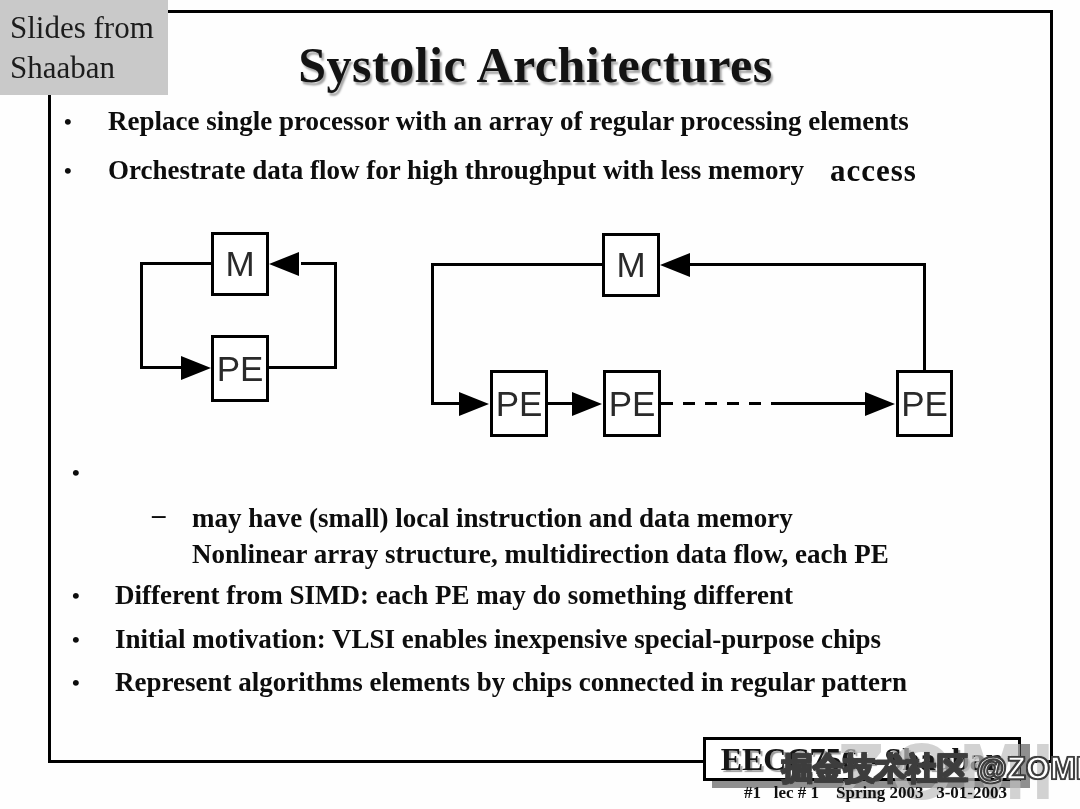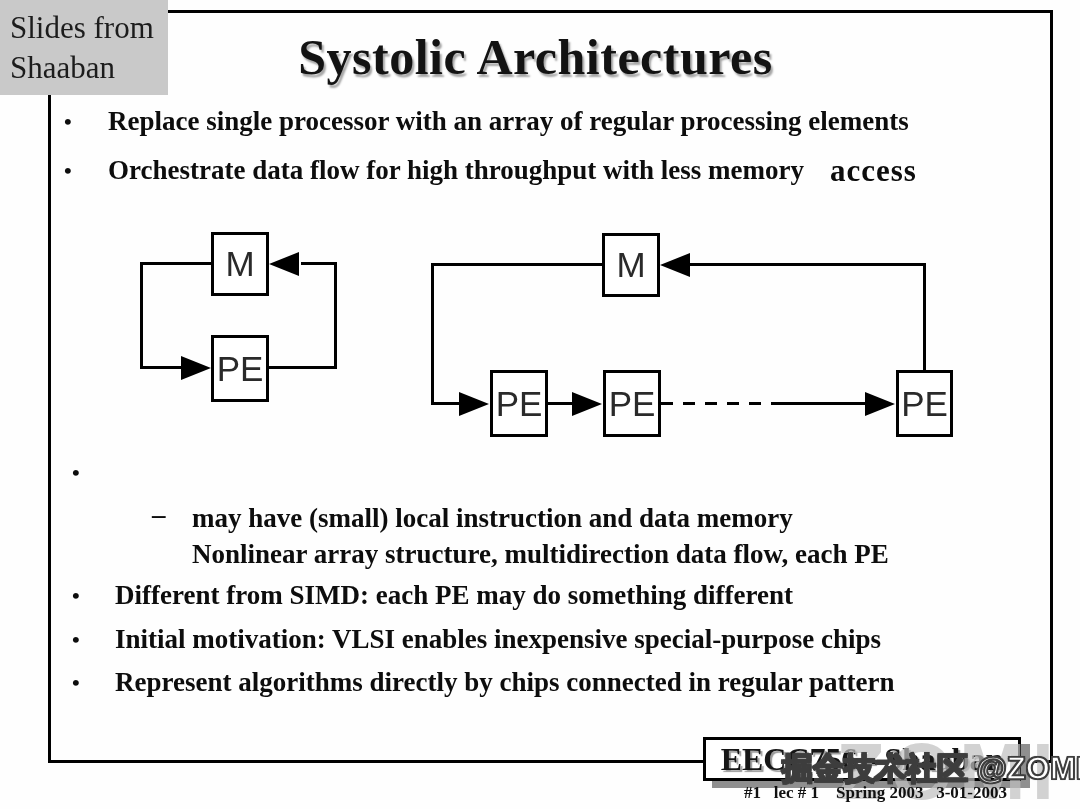--- a/index.html
+++ b/index.html
@@ -5,21 +5,21 @@
   html,body{margin:0;padding:0;background:#ffffff;}
   .canvas{position:relative;width:1080px;height:809px;background:#fefefe;overflow:hidden;
           font-family:"Liberation Serif",serif;color:#0d0d0d;}
 
   .slide-border{position:absolute;left:48px;top:10px;width:999px;height:747px;
                 border:3px solid #000;background:transparent;z-index:1;}
 
   .corner-box{position:absolute;left:0;top:0;width:168px;height:95px;background:#c9c9c9;
               z-index:5;font-size:31px;line-height:40px;padding:8px 0 0 10px;box-sizing:border-box;color:#1c1c1c;}
 
-  .title{position:absolute;left:48px;top:28px;width:975px;margin:0;text-align:center;
+  .title{position:absolute;left:48px;top:36px;width:975px;margin:0;text-align:center;
          font-size:50px;font-weight:bold;color:#131313;z-index:2;
          text-shadow:2px 3px 2px rgba(0,0,0,0.35);letter-spacing:0.5px;}
 
   .bullet{position:absolute;display:flex;font-size:27px;font-weight:bold;line-height:1.1;z-index:2;}
   .bullet .marker{flex:none;}
   .b1,.b2{left:64px;width:960px;}
   .b1 .marker,.b2 .marker{width:44px;font-size:22px;padding-top:3px;}
   .lvl2{left:72px;width:950px;}
   .lvl2 .marker{width:43px;font-size:22px;padding-top:3px;}
   .sub{left:152px;width:860px;}
@@ -131,21 +131,21 @@
   <div class="bullet lvl2" style="top:581px">
     <span class="marker">•</span>
     <span>Different from SIMD: each PE may do something different</span>
   </div>
   <div class="bullet lvl2" style="top:625px">
     <span class="marker">•</span>
     <span>Initial motivation: VLSI enables inexpensive special-purpose chips</span>
   </div>
   <div class="bullet lvl2" style="top:668px">
     <span class="marker">•</span>
-    <span>Represent algorithms directly by chips connected in regular pattern</span>
+    <span>Represent algorithms elements by chips connected in regular pattern</span>
   </div>
 
   <div class="course-box">
     <span>EECC756 - Shaaban</span>
   </div>
   <div class="details">#1   lec # 1    Spring 2003   3-01-2003</div>
 
   <div class="wm-large">ZOMI</div>
   <div class="wm-overlay">掘金技术社区 @ZOMI酱</div>
 

